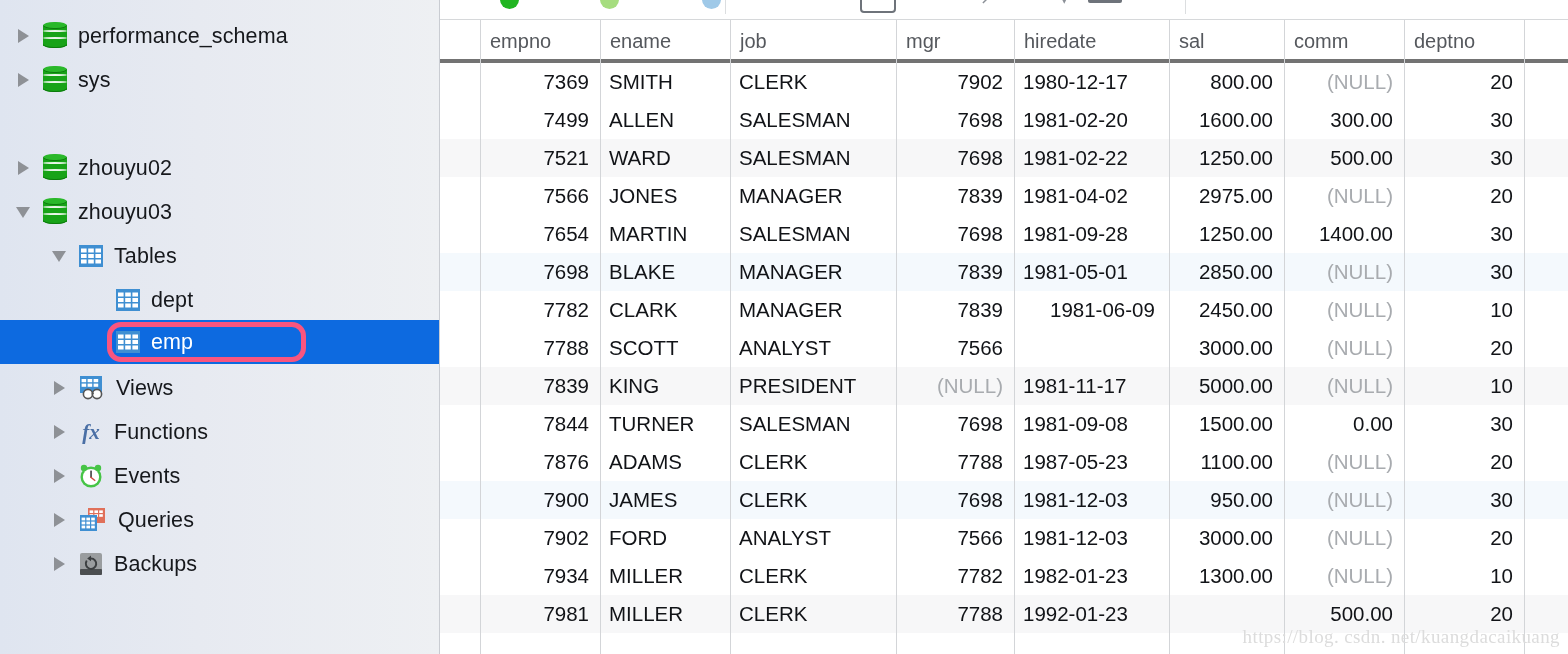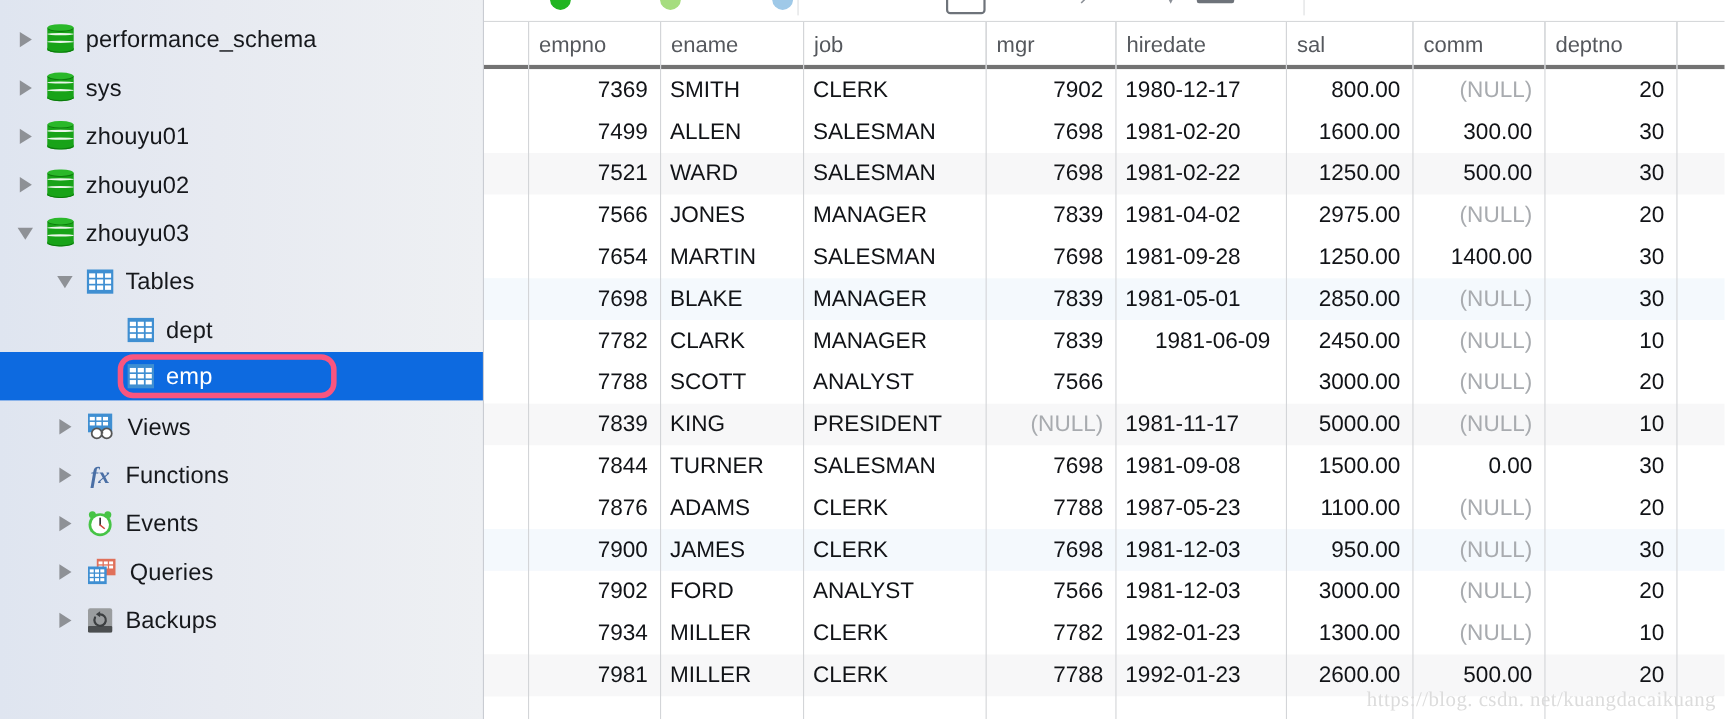--- a/index.html
+++ b/index.html
@@ -196,34 +196,20 @@
         </span>
         <span style="display: inline-block; width: 8px; flex: 0 0 8px;"></span>
         <span class="ic ic-db">
           <span class="body"></span>
           <span class="band b0"></span>
           <span class="sep" style="top:8px"></span>
           <span class="sep" style="top:15px"></span>
           <span class="band" style="top:19px;z-index:6"></span>
         </span>
         <span class="tree-label">sys</span>
-      </div>
-      <div class="tree-row" style="top: 102px; padding-left: 12px;">
-        <span class="tw closed">
-          <i></i>
-        </span>
-        <span style="display: inline-block; width: 8px; flex: 0 0 8px;"></span>
-        <span class="ic ic-db">
-          <span class="body"></span>
-          <span class="band b0"></span>
-          <span class="sep" style="top:8px"></span>
-          <span class="sep" style="top:15px"></span>
-          <span class="band" style="top:19px;z-index:6"></span>
-        </span>
-        <span class="tree-label">zhouyu01</span>
       </div>
       <div class="tree-row" style="top: 146px; padding-left: 12px;">
         <span class="tw closed">
           <i></i>
         </span>
         <span style="display: inline-block; width: 8px; flex: 0 0 8px;"></span>
         <span class="ic ic-db">
           <span class="body"></span>
           <span class="band b0"></span>
           <span class="sep" style="top:8px"></span>
@@ -572,21 +558,20 @@
             <div class="cell num null" style="left: 844px; width: 120px;">(NULL)</div>
             <div class="cell num" style="left: 964px; width: 120px;">10</div>
           </div>
           <div class="row alt-gray" style="top: 532px;">
             <div class="gutter"></div>
             <div class="cell num" style="left: 40px; width: 120px;">7981</div>
             <div class="cell txt" style="left: 160px; width: 130px;">MILLER</div>
             <div class="cell txt" style="left: 290px; width: 166px;">CLERK</div>
             <div class="cell num" style="left: 456px; width: 118px;">7788</div>
             <div class="cell txt" style="left: 574px; width: 155px;">1992-01-23</div>
-            <div class="cell num" style="left: 729px; width: 115px;">2600.00</div>
             <div class="cell num" style="left: 844px; width: 120px;">500.00</div>
             <div class="cell num" style="left: 964px; width: 120px;">20</div>
           </div>
         </div>
     <div class="vline-hdr-top" style="left: 40px;"></div>
         <div class="vline-hdr-top" style="left: 160px;"></div>
         <div class="vline-hdr-top" style="left: 290px;"></div>
         <div class="vline-hdr-top" style="left: 456px;"></div>
         <div class="vline-hdr-top" style="left: 574px;"></div>
         <div class="vline-hdr-top" style="left: 729px;"></div>

